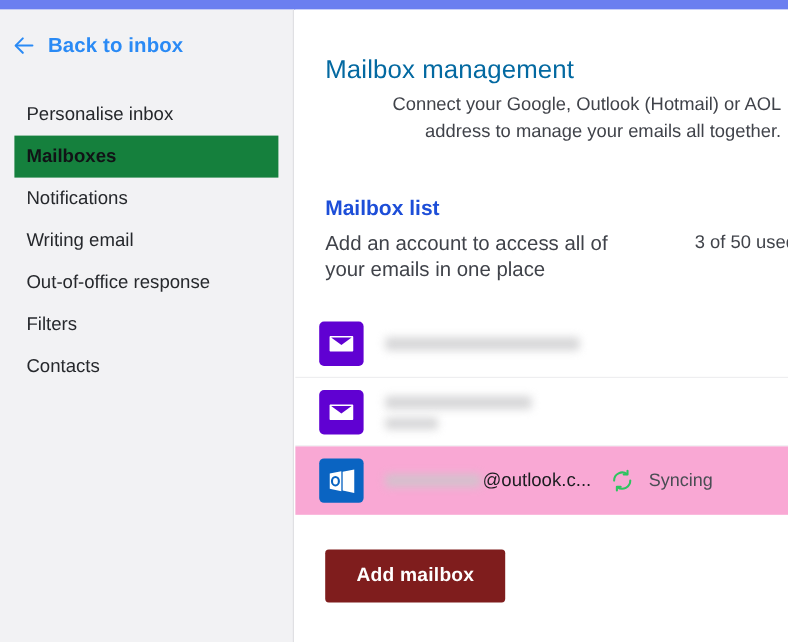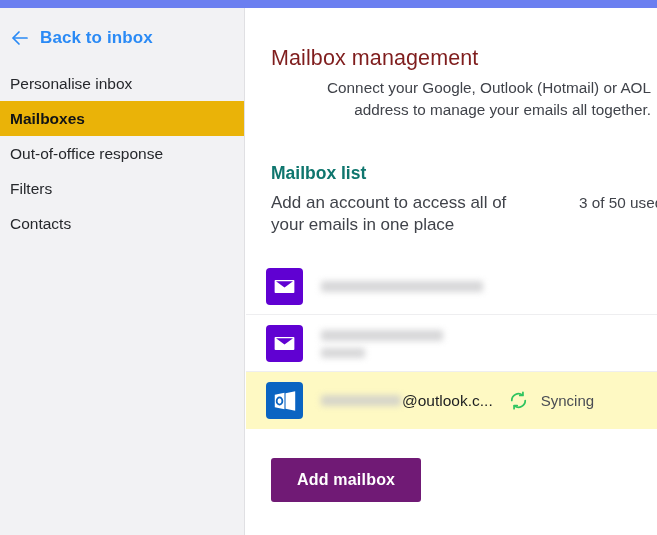--- a/index.html
+++ b/index.html
@@ -55,74 +55,74 @@
     color: #2a8af5;
   }
   .back-arrow svg { display: block; }
   .back-label {
     font-size: 17px;
     color: #2a8af5;
     font-weight: 600;
     letter-spacing: .1px;
   }
   .nav-list {
-    margin: 0;
+    margin: 12px;
     padding: 0;
     list-style: none;
   }
   .nav-item {
     height: 35px;
     display: flex;
     align-items: center;
     padding-left: 10px;
     font-size: 15.5px;
     color: #26282c;
     cursor: pointer;
     box-sizing: border-box;
   }
   .nav-item.selected {
-    background: #eab308;
+    background: #15803d;
     font-weight: 700;
     color: #111316;
   }
 
   
   .content {
     position: absolute;
     top: 8px; left: 246px;
     width: 411px;
     height: 527px;
     background: #ffffff;
     overflow: hidden;
   }
   .page-title {
     margin: 0;
     padding: 38px 0 0 25px;
     font-size: 21.5px;
     font-weight: 400;
-    color: #7f1d1d;
+    color: #0369a1;
     letter-spacing: .1px;
     white-space: nowrap;
   }
   .page-subtitle {
     margin: 0;
     padding: 6px 0 0 25px;
     font-size: 15.3px;
     line-height: 22px;
     color: #40434a;
     width: 380px;
     text-align: right;
   }
 
   .section-head {
     margin: 0;
     padding: 42px 0 0 25px;
     font-size: 17.5px;
     font-weight: 700;
-    color: #0f766e;
+    color: #1d4ed8;
   }
   .section-sub-row {
     display: flex;
     align-items: flex-start;
     padding: 8px 0 0 25px;
   }
   .section-sub {
     font-size: 17px;
     line-height: 22px;
     color: #40434a;
@@ -151,21 +151,21 @@
     cursor: pointer;
   }
   .mailbox-row.divider::after {
     content: "";
     position: absolute;
     left: 0; right: 0; bottom: 0;
     height: 1px;
     background: #eeeef0;
   }
   .mailbox-row.active {
-    background: #fef9c3;
+    background: #f9a8d4;
   }
   .provider-icon {
     width: 37px;
     height: 37px;
     flex: 0 0 37px;
     border-radius: 4px;
     margin-right: 18px;
     display: flex;
     align-items: center;
     justify-content: center;
@@ -221,21 +221,21 @@
   .sync-label {
     font-size: 15px;
     color: #4a4d54;
   }
 
   
   .btn-row { padding: 29px 0 0 25px; }
   .add-mailbox-btn {
     display: inline-block;
     border: none;
-    background: #701a75;
+    background: #7f1d1d;
     color: #ffffff;
     font-family: "Liberation Sans", sans-serif;
     font-size: 16px;
     font-weight: 700;
     letter-spacing: .2px;
     padding: 14px 26px;
     border-radius: 3px;
     cursor: pointer;
     line-height: 1;
   }
@@ -258,20 +258,26 @@
       </span>
       <span class="back-label">Back to inbox</span>
     </div>
 
     <ul class="nav-list">
       <li class="nav-item">
         <span>Personalise inbox</span>
       </li>
       <li class="nav-item selected">
         <span>Mailboxes</span>
+      </li>
+      <li class="nav-item">
+        <span>Notifications</span>
+      </li>
+      <li class="nav-item">
+        <span>Writing email</span>
       </li>
       <li class="nav-item">
         <span>Out-of-office response</span>
       </li>
       <li class="nav-item">
         <span>Filters</span>
       </li>
       <li class="nav-item">
         <span>Contacts</span>
       </li>

